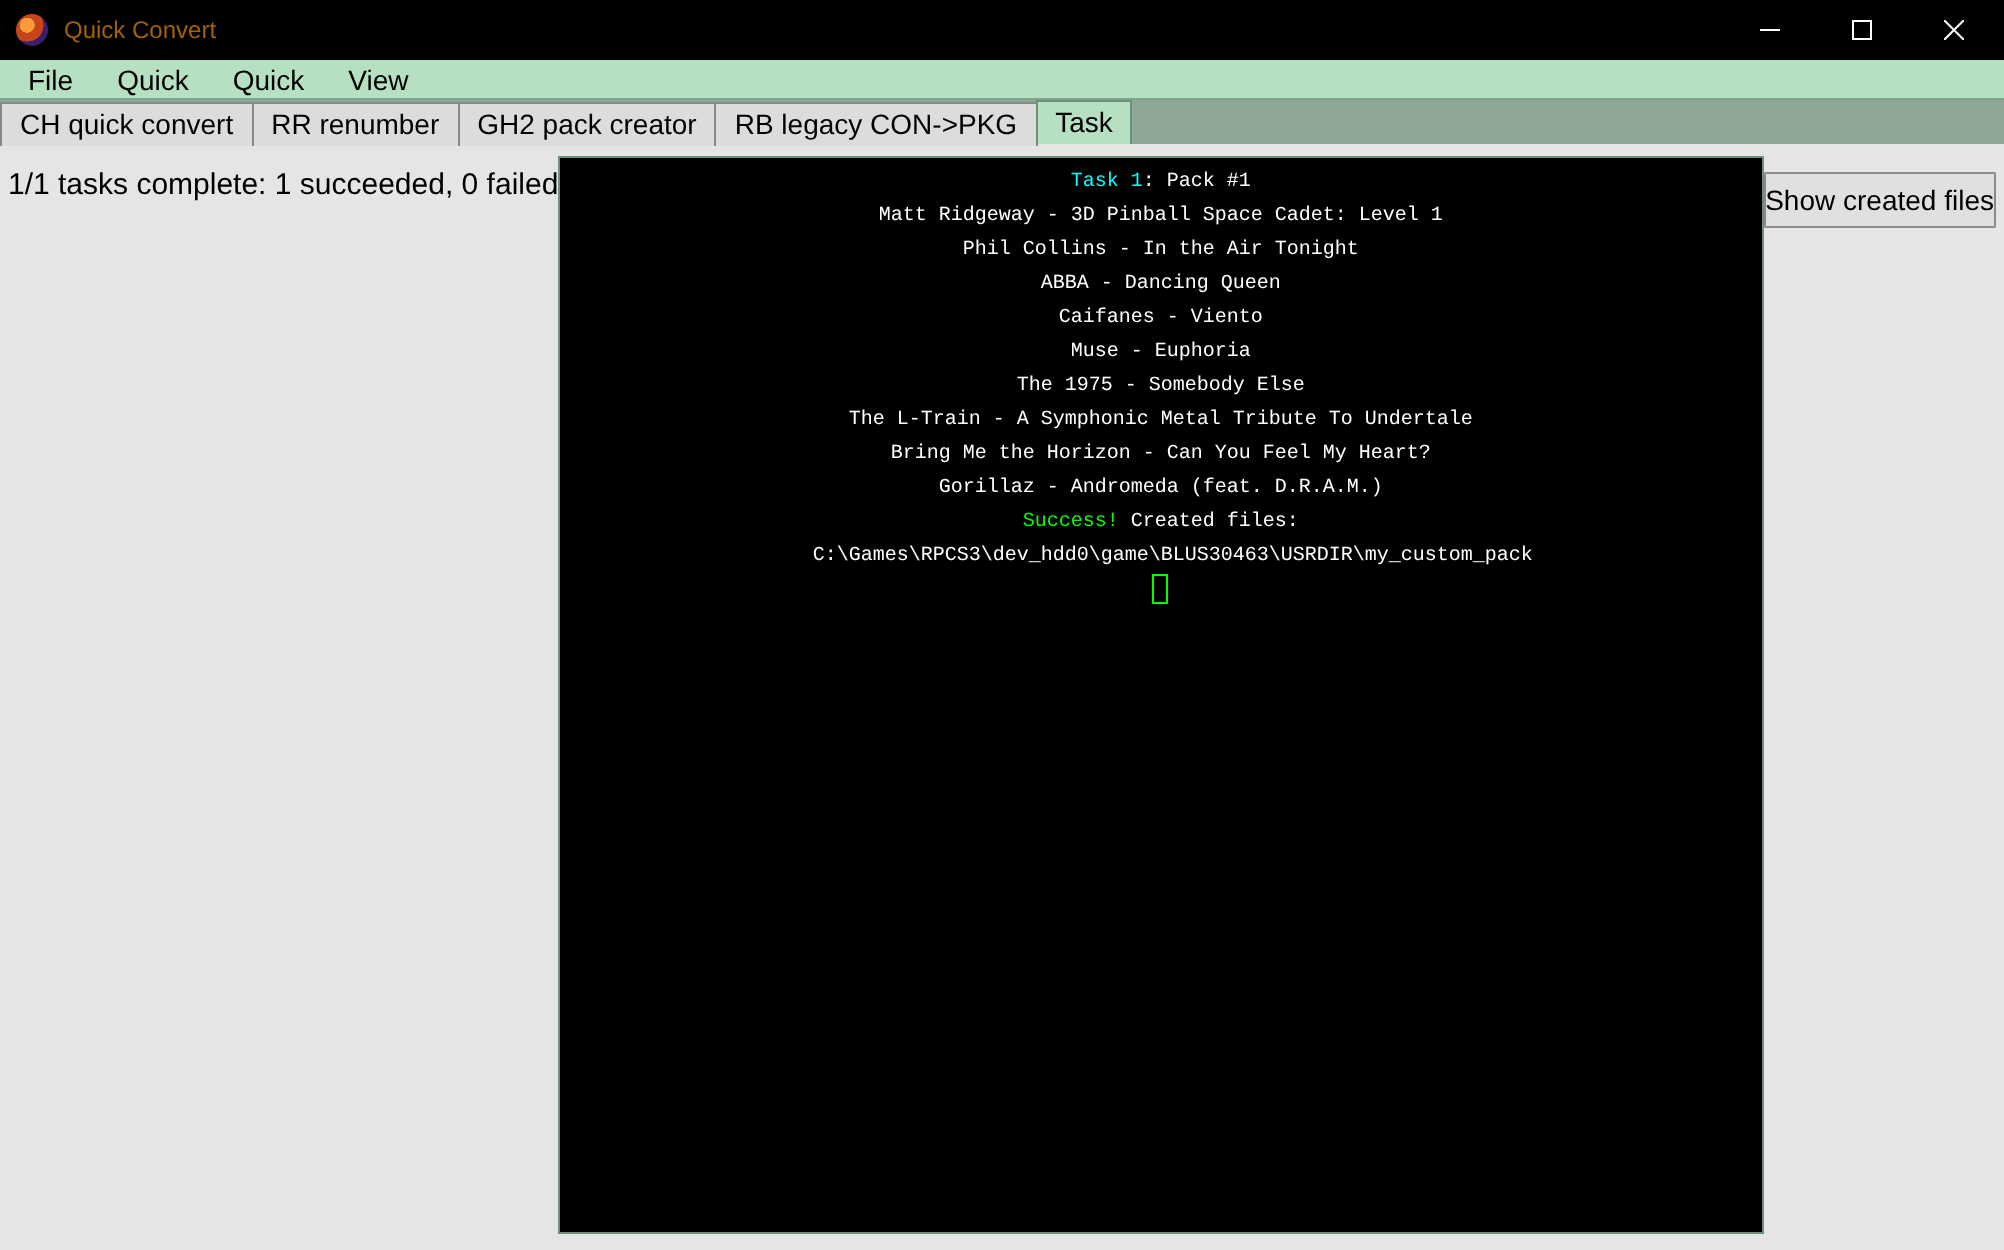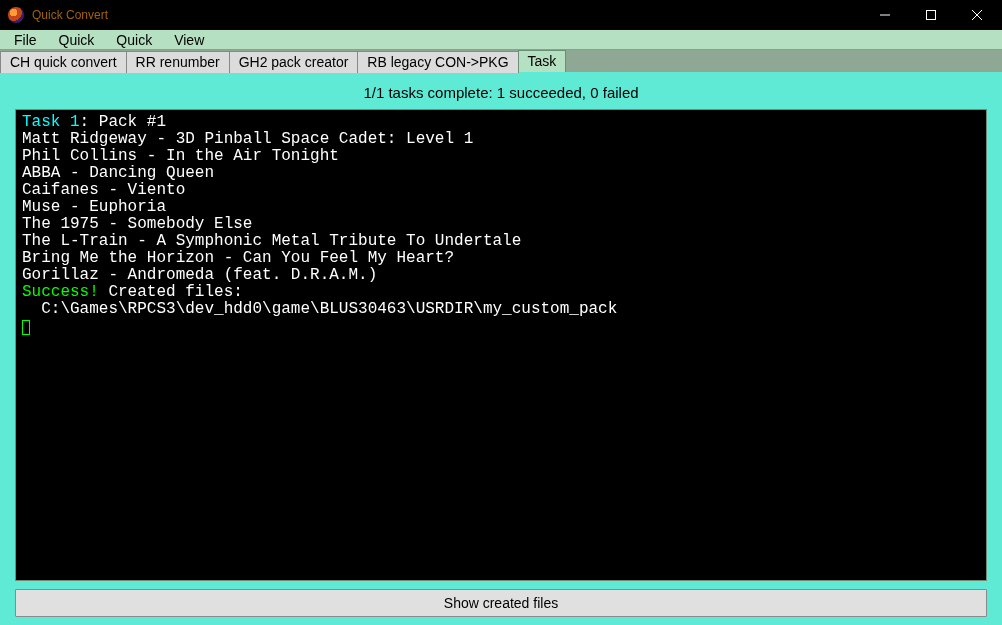--- a/index.html
+++ b/index.html
@@ -76,42 +76,43 @@
     .tab + .tab { margin-left: -1px; }
     .tab.active {
       background: #b6e0c2;
       border-color: #6e8e78;
       z-index: 2;
     }
     .tab:not(.active) { top: 1px; }
     
     .client {
       flex: 1;
-      background: #5eead4;
-      display: flex; flex-direction: column;
-      padding: 6px 15px 8px;
+      background: #e5e5e5;
+      display: flex; 
+      padding: 6px 4px 8px;
       overflow: hidden;
     }
     .status-line {
       text-align: center;
       font-size: 15px;
       color: #000;
       padding: 6px 0 8px;
     }
     .terminal {
       flex: 1;
       background: #000;
       color: #fff;
       font-family: "Courier New", monospace;
-      font-size: 16px;
+      font-size: 10px;
       padding: 4px 6px;
       border: 1px solid #6e8e78;
       overflow: hidden;
       line-height: 17px;
       white-space: pre;
+      text-align: center;
     }
     .terminal .cyan { color: #00ffff; }
     .terminal .green { color: #00ff00; }
     .terminal .cursor {
       display: inline-block;
       border: 1px solid #00ff00;
       width: 8px; height: 15px;
       vertical-align: text-bottom;
     }
     .bottom-btn-wrap { padding-top: 8px; }

